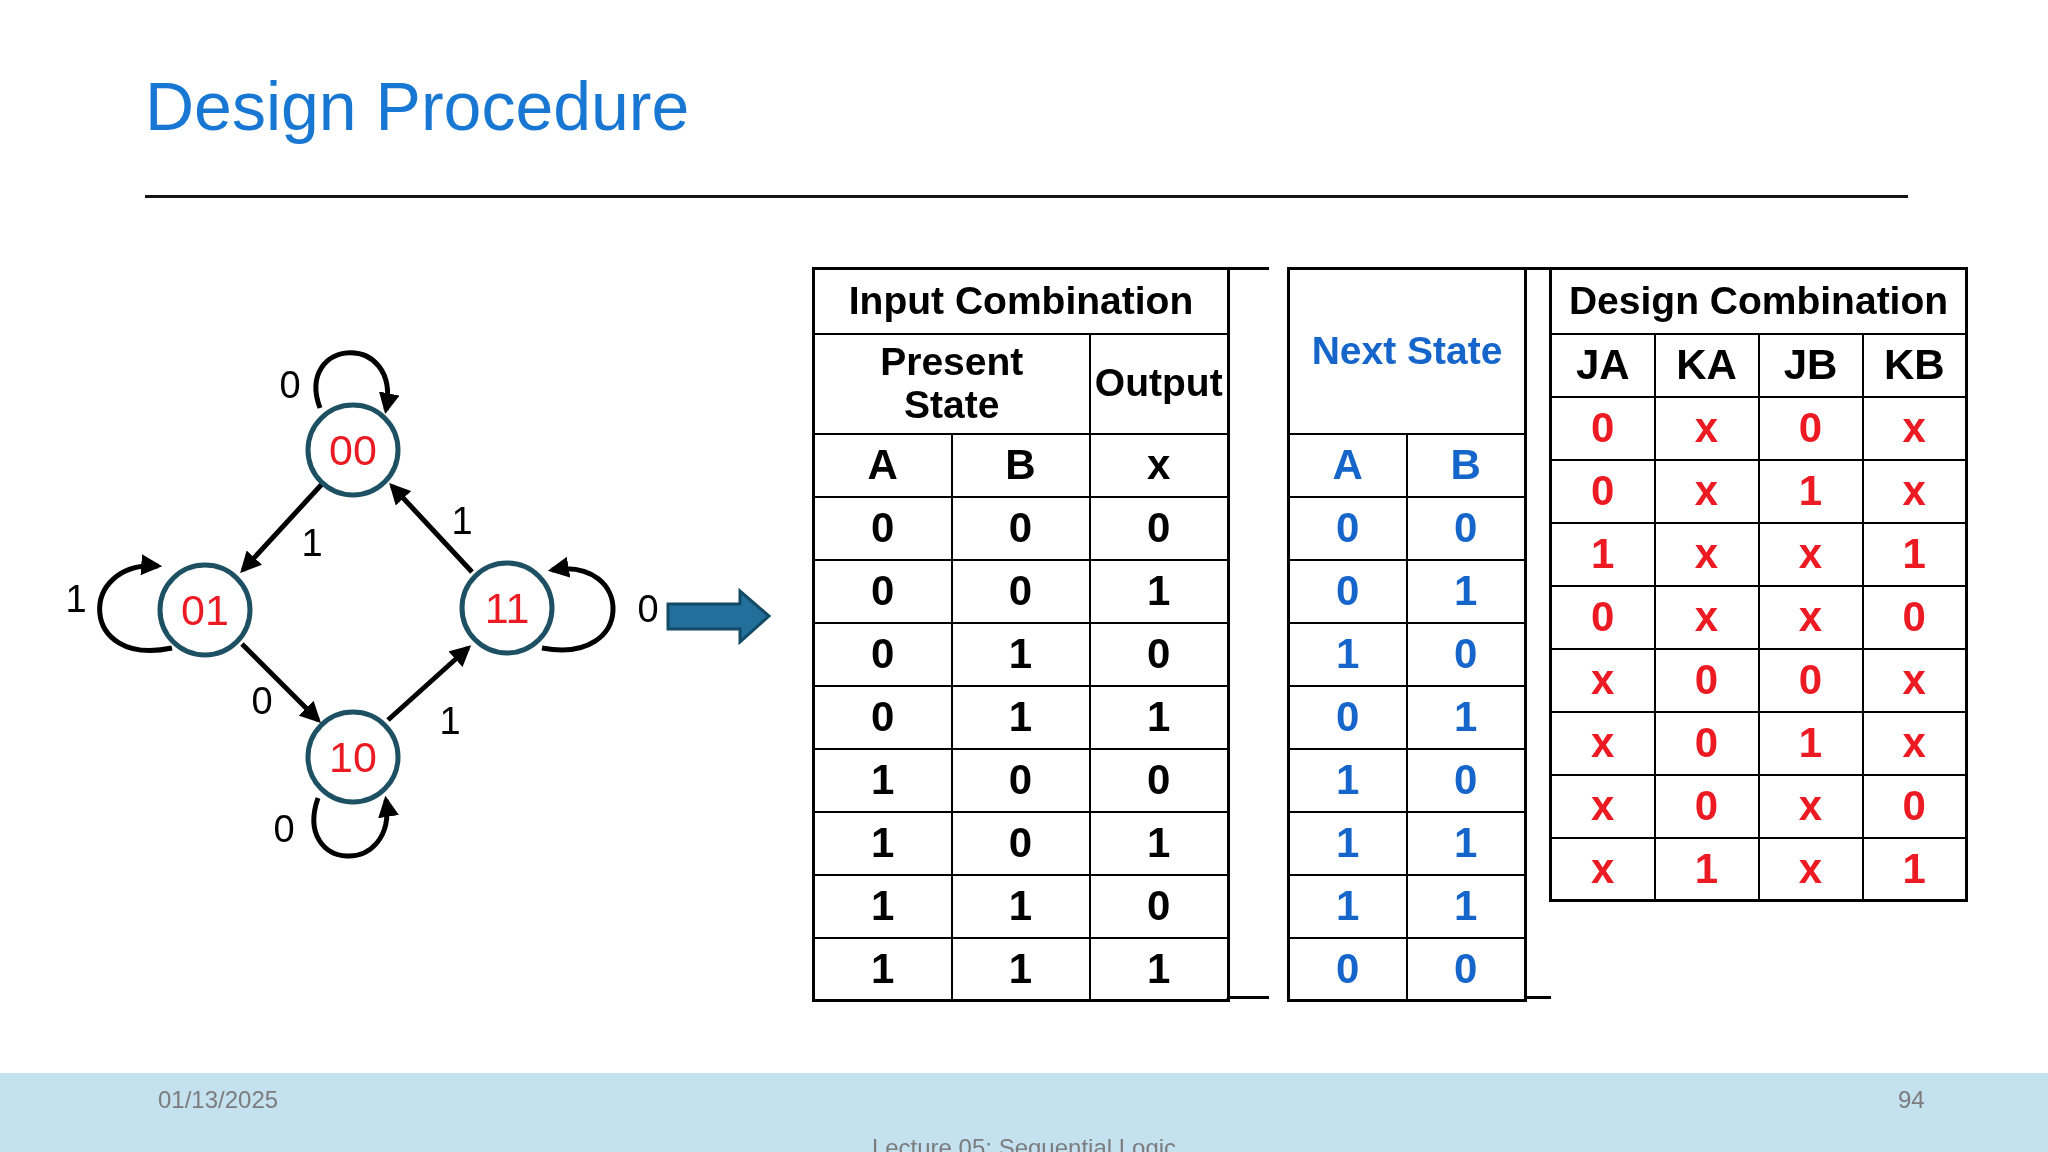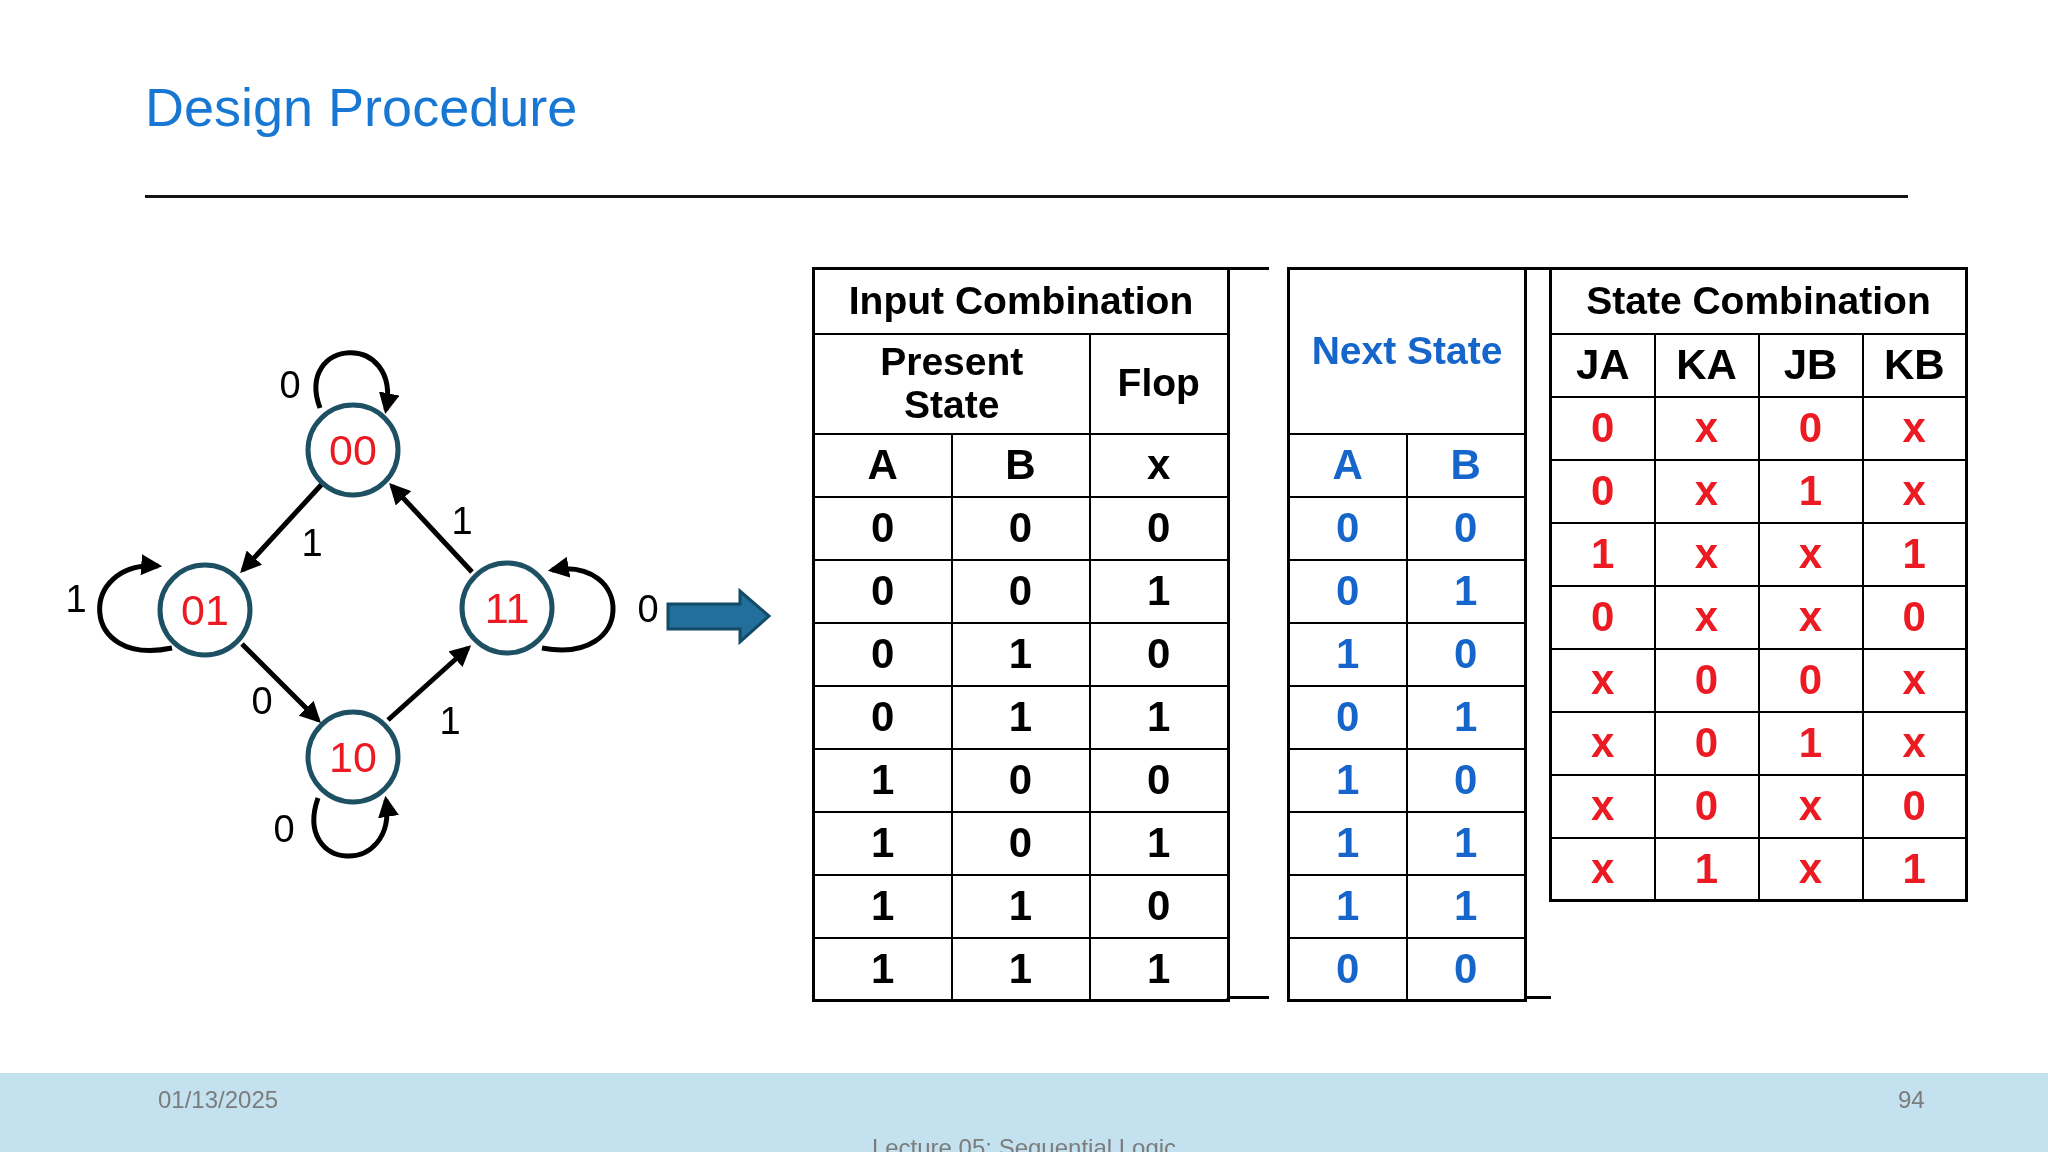--- a/index.html
+++ b/index.html
@@ -2,22 +2,22 @@
 <html style="--title-blue: #1777d3; --table-blue: #1565cb; --red: #ec1b23; --circle-stroke: #1e5064; --arrow-fill: #226f9b; --arrow-stroke: #134b66; --footer-bg: #c3e1ef; --footer-text: #7c7c7c;"><head>
 <meta charset="utf-8">
 <style>
   html,body{margin:0;padding:0;}
   body{
     width:2048px;height:1152px;position:relative;overflow:hidden;
     background:#ffffff;font-family:"Liberation Sans",sans-serif;
   }
   
   .title{
-    position:absolute;left:145px;top:80px;line-height:1;
-    font-size:54px;color:var(--title-blue,#1777d3);letter-spacing:0;
+    position:absolute;left:145px;top:72px;line-height:1;
+    font-size:68px;color:var(--title-blue,#1777d3);letter-spacing:0;
   }
   .title-rule{position:absolute;left:145px;top:195px;width:1763px;height:3px;background:#141414;}
   
   .diagram{position:absolute;left:0;top:260px;}
   .diagram text{font-family:"Liberation Sans",sans-serif;}
   .state-label{fill:var(--red,#ec1b23);font-size:43px;text-anchor:middle;}
   .edge-label{fill:#000;font-size:38px;text-anchor:middle;}
   
   .tablewrap{position:absolute;left:812px;top:267px;width:1156px;height:734px;}
   .gapline{position:absolute;height:3px;background:#000;}
@@ -101,21 +101,21 @@
         <col style="width:138px">
         <col style="width:138px">
         <col style="width:139px">
       </colgroup>
     <tbody>
         <tr class="r1">
           <th class="fs-head" colspan="3">Input Combination</th>
         </tr>
     <tr class="r2">
       <th class="fs-head ps" colspan="2">Present State</th>
-      <th class="fs-head">Flop</th>
+      <th class="fs-head">Output</th>
     </tr>
     <tr class="r3">
       <th class="fs-cell">A</th>
       <th class="fs-cell">B</th>
       <th class="fs-cell">x</th>
     </tr>
     </tbody>
       <tbody id="tb-input">
         <tr class="dr">
           <td class="fs-cell ">0</td>
@@ -212,21 +212,21 @@
 
   <table style="left:737px;width:416px;">
     <colgroup>
         <col style="width:104px">
         <col style="width:104px">
         <col style="width:104px">
         <col style="width:104px">
       </colgroup>
     <tbody>
         <tr class="r1">
-          <th class="fs-head" colspan="4">State Combination</th>
+          <th class="fs-head" colspan="4">Design Combination</th>
         </tr>
     <tr class="r3">
       <th class="fs-cell">JA</th>
       <th class="fs-cell">KA</th>
       <th class="fs-cell">JB</th>
       <th class="fs-cell">KB</th>
     </tr>
     </tbody>
       <tbody id="tb-out">
         <tr class="dr">

